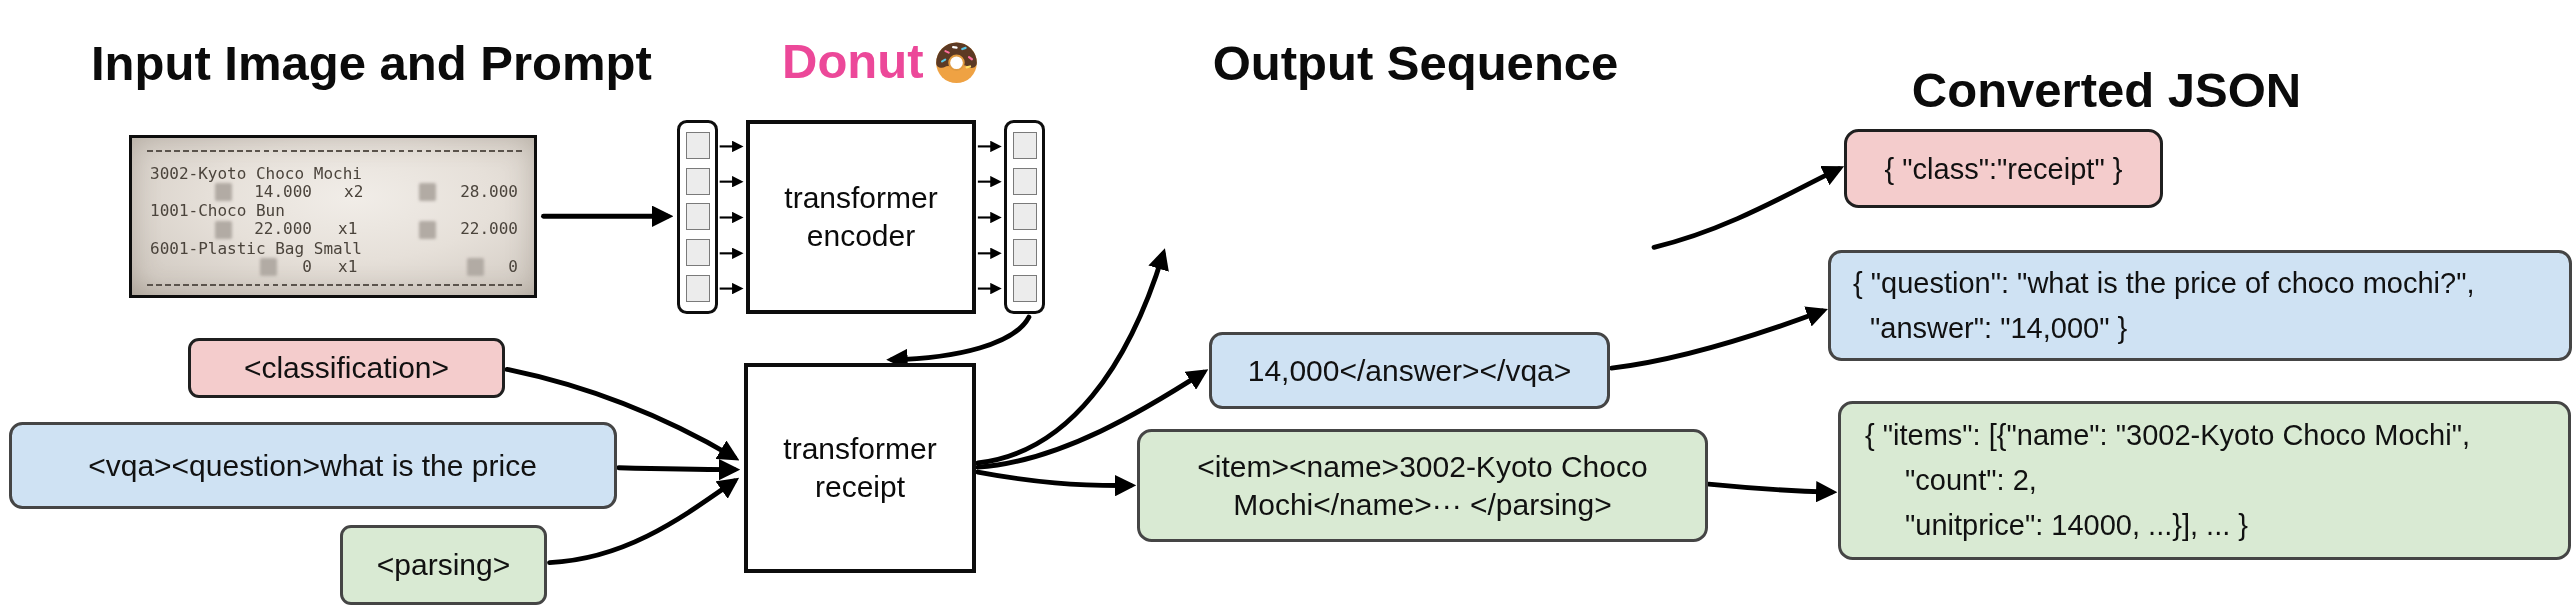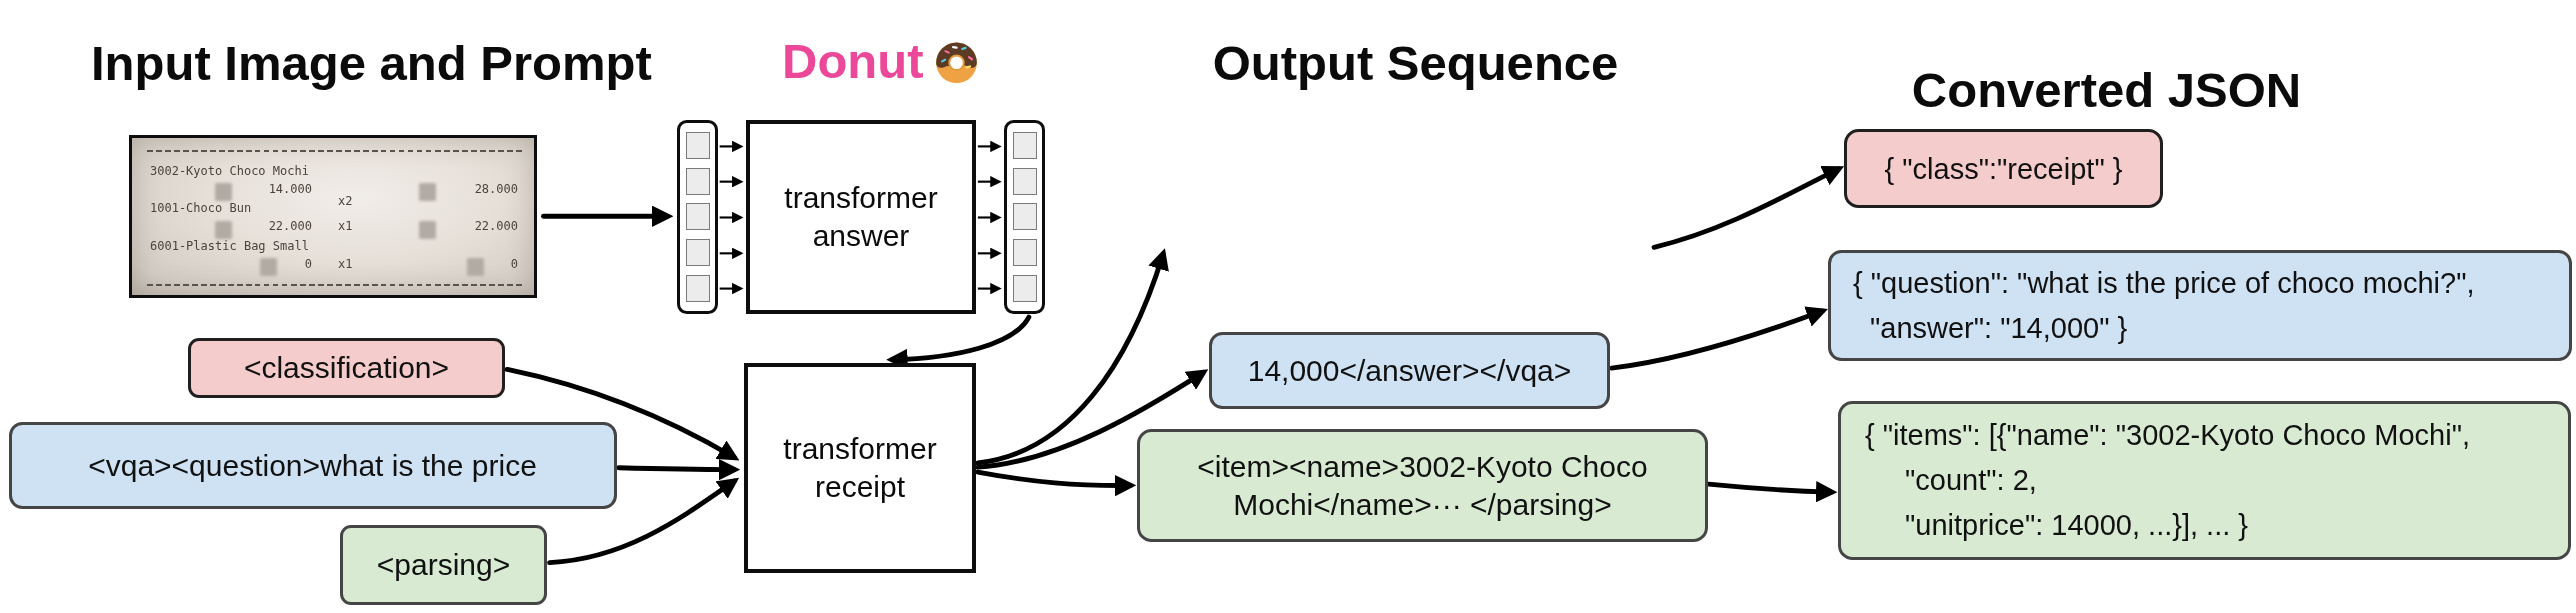--- a/index.html
+++ b/index.html
@@ -13,21 +13,21 @@
   }
   .arrow-layer{position:absolute;left:0;top:0;z-index:1;}
   .node{position:absolute;z-index:2;box-sizing:border-box;}
 
   
   .receipt{
     left:129px;top:135px;width:408px;height:163px;
     border:3.6px solid #0d0d0d;
     background:radial-gradient(ellipse at 55% 38%, #f1ede8 0%, #e6e0d9 45%, #d3ccc4 85%, #c6beb5 100%);
     box-shadow:inset 0 0 28px rgba(92,82,70,.28);
-    font-family:"DejaVu Sans Mono",monospace;color:#4b443c;font-size:12px;
+    font-family:"DejaVu Sans Mono",monospace;color:#4b443c;font-size:16px;
   }
   .receipt .dash{
     position:absolute;height:1.8px;
     background:repeating-linear-gradient(90deg,#5a534c 0 5.5px, transparent 5.5px 9px);
   }
   .rc-line{position:absolute;white-space:nowrap;}
   .rc-right{position:absolute;width:67px;text-align:right;white-space:nowrap;margin-left:12px;}
   .blur{
     position:absolute;width:17px;height:18px;background:#b2aba4;
     filter:blur(1.8px);border-radius:1.8px;
@@ -129,21 +129,21 @@
   <div class="title" style="left:1203px;top:35px;width:425px;">Output Sequence</div>
 
   <div class="title" style="left:1894px;top:35px;width:425px;margin-top:27px;">Converted JSON</div>
 
   <div class="node receipt">
     <div class="dash" style="left:14.6px;top:12px;width:376px;"></div>
 
     <div class="rc-line" style="left:18px;top:25.5px;">3002-Kyoto Choco Mochi</div>
     <div class="blur" style="left:83px;top:45px;"></div>
     <div class="rc-right" style="left:101px;top:44px;">14.000</div>
-    <div class="rc-line" style="left:206px;top:44px;margin-top:12px;">x2</div>
+    <div class="rc-line" style="left:212px;top:44px;">x2</div>
     <div class="blur" style="left:287px;top:45px;"></div>
     <div class="rc-right" style="left:307px;top:44px;">28.000</div>
 
     <div class="rc-line" style="left:18px;top:63px;">1001-Choco Bun</div>
     <div class="blur" style="left:83px;top:83px;"></div>
     <div class="rc-right" style="left:101px;top:81px;">22.000</div>
     <div class="rc-line" style="left:206px;top:81px;">x1</div>
     <div class="blur" style="left:287px;top:83px;"></div>
     <div class="rc-right" style="left:307px;top:81px;">22.000</div>
 
@@ -167,21 +167,21 @@
   <div class="node tokcol" style="left:1004px;">
     <div class="sq"></div>
     <div class="sq"></div>
     <div class="sq"></div>
     <div class="sq"></div>
     <div class="sq"></div>
   </div>
 
   <div class="node block" style="left:746px;top:120px;width:230px;height:194px;">
     <div>transformer</div>
-    <div>answer</div>
+    <div>encoder</div>
   </div>
   <div class="node block" style="left:744px;top:363px;width:232px;height:210px;">
     <div>transformer</div>
     <div>receipt</div>
   </div>
 
   <div class="node bubble pink" style="left:188px;top:338px;width:317px;height:60px;border-width:3px;border-radius:11px;">
     <div>&lt;classification&gt;</div>
   </div>
   <div class="node bubble blue" style="left:8.5px;top:422px;width:608px;height:87px;">

